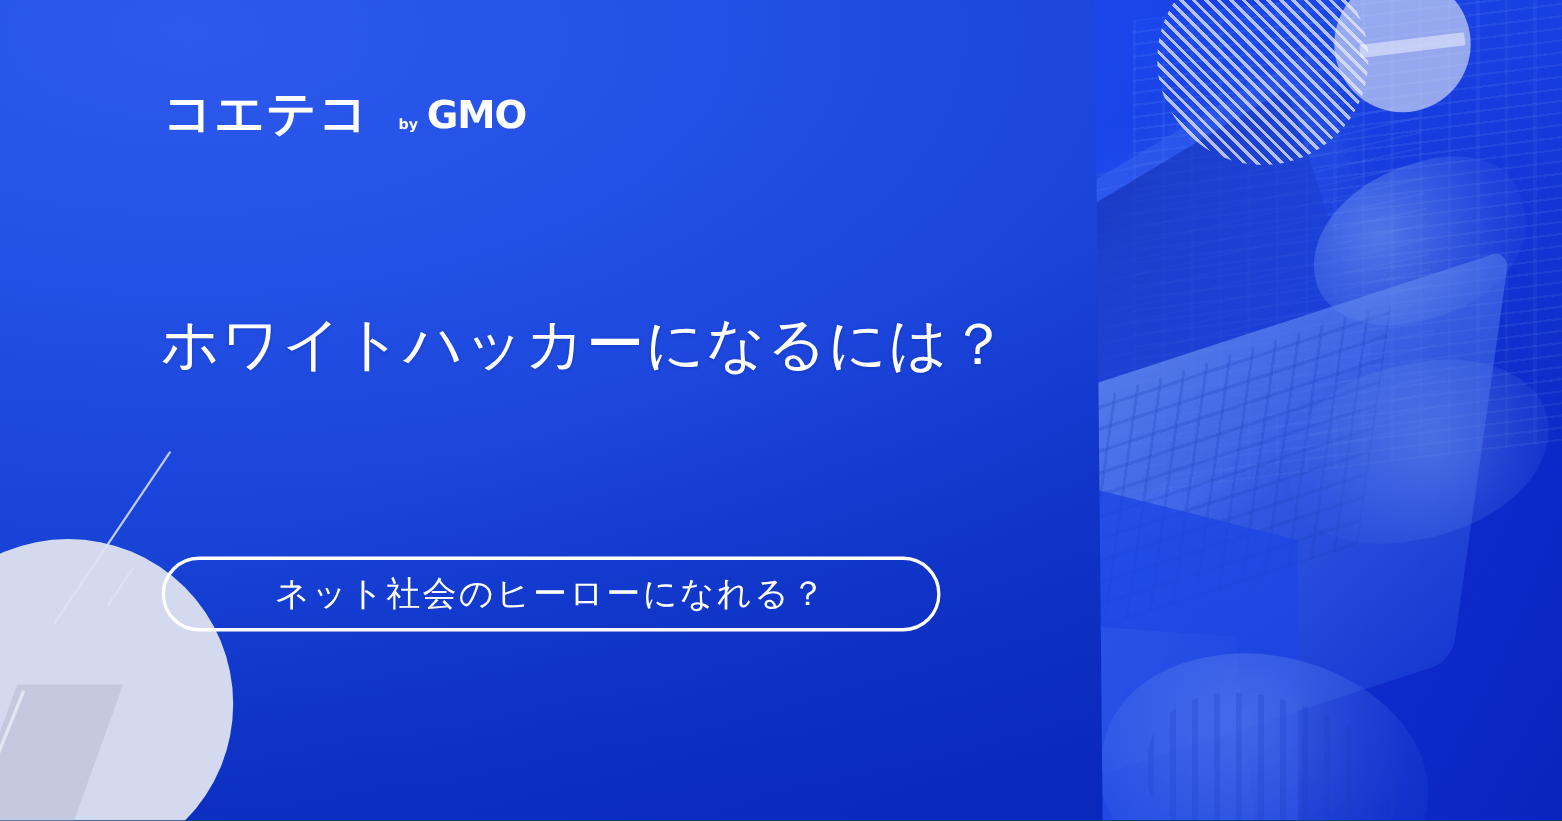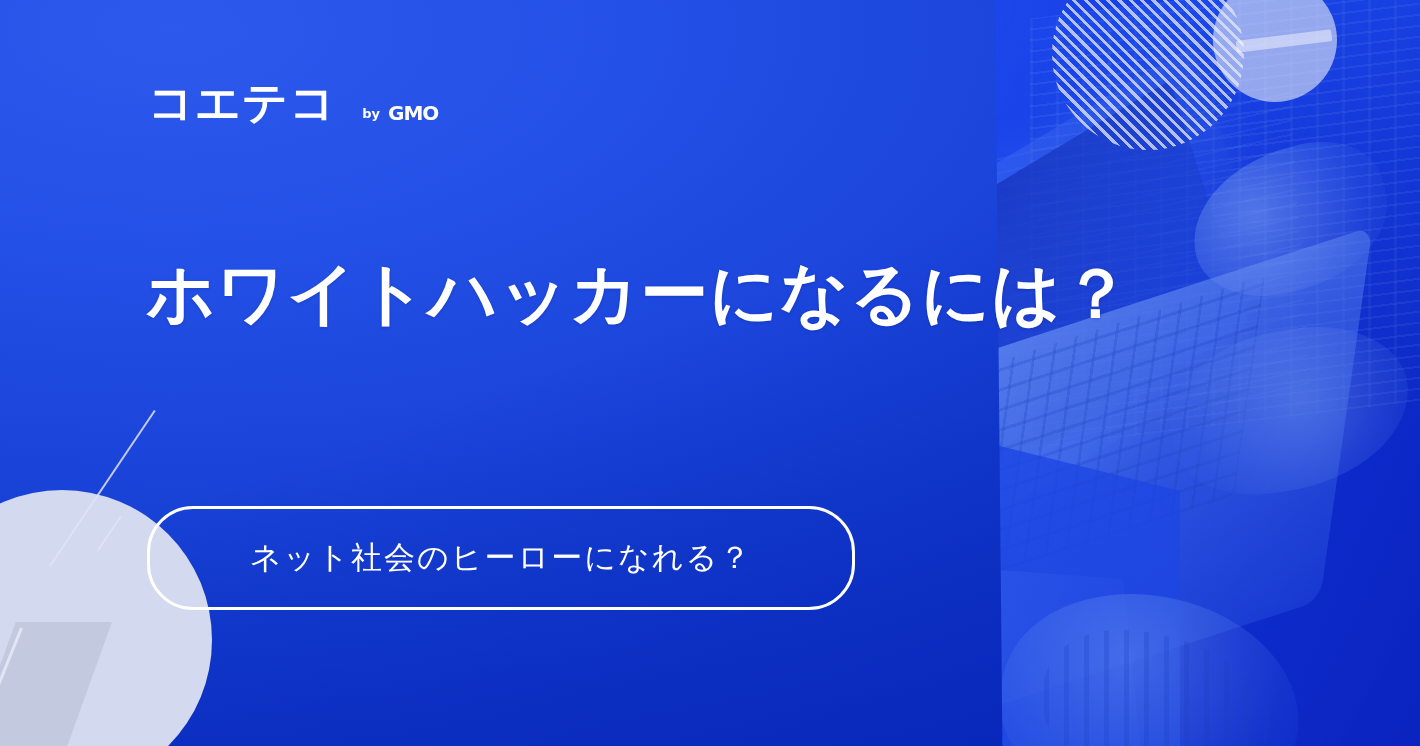--- a/index.html
+++ b/index.html
@@ -331,48 +331,48 @@
   }
   .logo-by {
     font-size: 13px;
     font-weight: 700;
     color: #ffffff;
     padding-bottom: 4px;
     letter-spacing: 0;
     margin-left: 18px;
   }
   .logo-gmo {
-    font-size: 20px;
+    font-size: 35px;
     font-weight: 700;
     color: #ffffff;
     letter-spacing: -1px;
     padding-bottom: 0px;
     font-family: "DejaVu Sans", "Liberation Sans", sans-serif;
   }
 
   .headline {
     position: absolute;
     left: 146px;
-    top: 256px;
+    top: 284px;
     margin: 0;
-    font-size: 68px;
+    font-size: 53px;
     line-height: 1.12;
-    font-weight: 700;
+    font-weight: 400;
     color: #ffffff;
     letter-spacing: 1px;
     white-space: nowrap;
     text-shadow: 0 1px 3px rgba(6,28,120,0.25);
   }
 
   .pill {
     position: absolute;
     left: 147px;
     top: 506px;
     width: 708px;
-    height: 104px;
+    height: 68px;
     box-sizing: border-box;
     border: 3px solid #ffffff;
     border-radius: 46px;
     display: flex;
     align-items: center;
     justify-content: center;
   }
   .pill-text {
     font-size: 31px;
     font-weight: 400;

